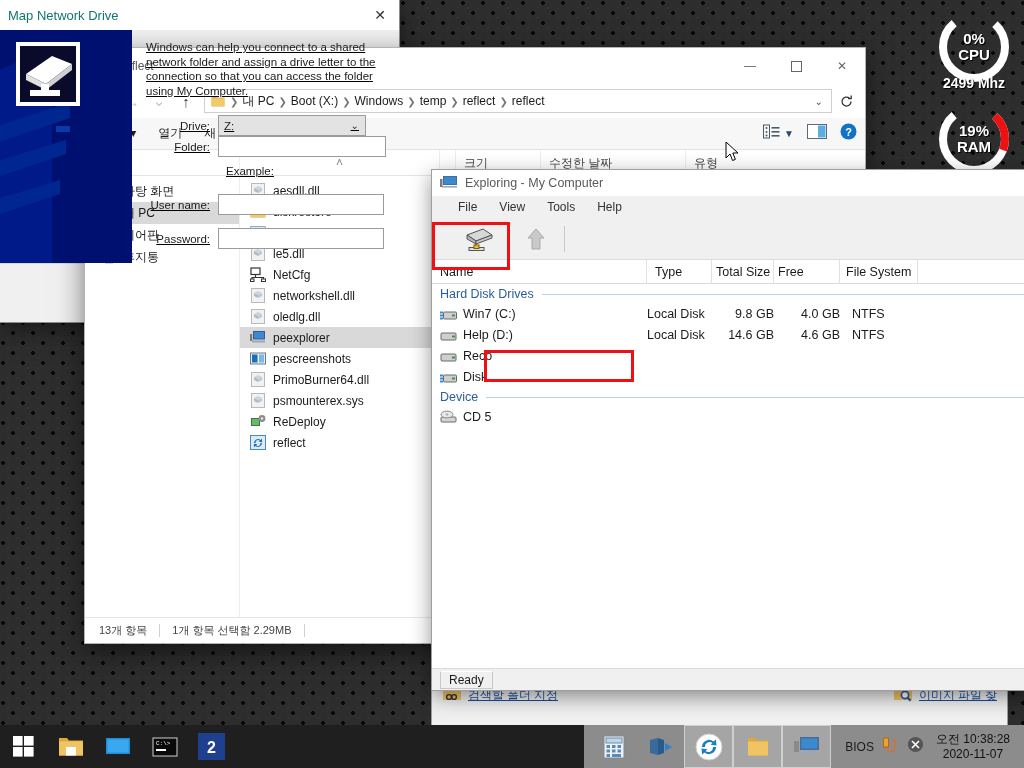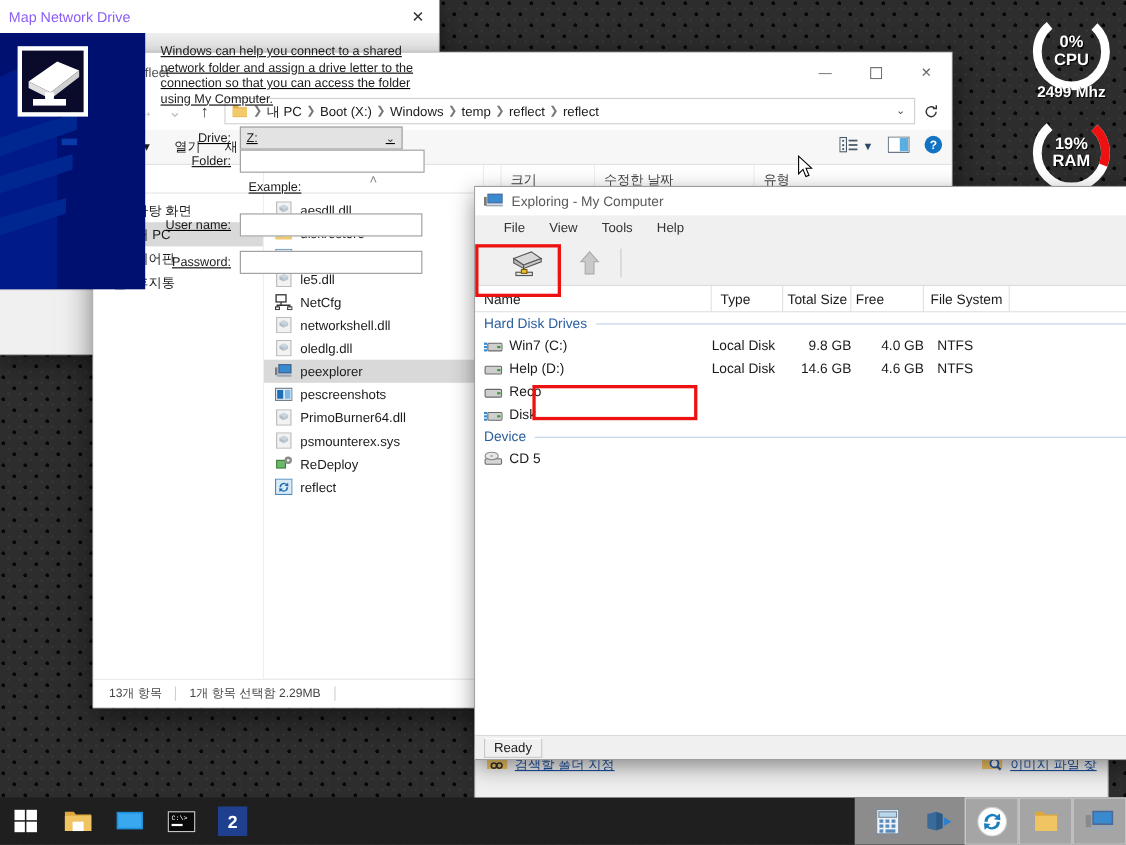--- a/index.html
+++ b/index.html
@@ -147,21 +147,21 @@
     display:flex; align-items:center; font-size:12px; color:#1b1b1b; padding-left:8px;
   }
   #legacy .lstatus .cell { border:1px solid #c8c8c8; border-top-color:#fff; height:18px;
     line-height:16px; padding:0 8px; background:#f0f0f0; }
 
   
   #mapdlg { left:484px; top:351px; width:399px; height:322px;
     background:#f0f0f0; box-shadow:0 0 0 1px #8c8c8c, 0 6px 22px rgba(0,0,0,.5); }
   #mapdlg .mtitle { height:30px; background:#fff; display:flex; align-items:center;
     padding-left:8px; position:relative; }
-  #mapdlg .mtitle span { font-size:13px; color:#8b5cf6; }
+  #mapdlg .mtitle span { font-size:13px; color:#0f766e; }
   #mapdlg .mclose { position:absolute; right:10px; top:6px; width:18px; height:18px;
     display:flex; align-items:center; justify-content:center; color:#333; font-size:14px; }
   #mapdlg .mbody { display:flex; height:233px;text-decoration:underline; }
   #mapdlg .mart { width:132px; height:100%; position:relative; overflow:hidden;
     background:#001070; }
   #mapdlg .mform { flex:1; padding:10px 12px 0 14px; position:relative; }
   #mapdlg .desc { font-size:11.5px; color:#1b1b1b; line-height:14.5px; }
   .frow { display:flex; align-items:center; margin-top:0; }
   .flabel { font-size:11.5px; color:#1b1b1b; text-align:right; padding-right:8px; }
   .fin { border:1px solid #9a9a9a; background:#fff; height:21px; }
@@ -248,21 +248,21 @@
       <circle cx="39" cy="39" r="31" fill="none" stroke="#ffffff" stroke-width="8" stroke-dasharray="150 45" stroke-dashoffset="-23" transform="rotate(-90 39 39)"></circle>
       <circle cx="39" cy="39" r="31" fill="none" stroke="#ee1111" stroke-width="8" stroke-dasharray="37 158" stroke-dashoffset="-23" transform="rotate(-90 39 39)"></circle>
     </svg>
     <div class="txt">
       <span>19%</span>
       <span>RAM</span>
     </div>
   </div>
 
   <div id="bgwin" class="win">
-    <div style="display:flex; align-items:center; height:26px; padding:4px 10px 0 10px;">
+    <div style="display:flex; align-items:center; height:26px; padding:4px 10px 0 10px;font-family:Liberation Serif, serif;">
       <span style="margin-right:6px;">
         <svg width="20" height="17" viewBox="0 0 20 17">
           <path d="M1 3 h7 l2 2 h9 v10 H1 z" fill="#e8b44a"></path>
           <path d="M1 5 h18 v10 H1 z" fill="#f0c463"></path>
           <circle cx="7" cy="12" r="2.4" fill="none" stroke="#333" stroke-width="1.4"></circle>
           <circle cx="12" cy="12" r="2.4" fill="none" stroke="#333" stroke-width="1.4"></circle>
           <path d="M9.4 12 h1.2" stroke="#333" stroke-width="1.4"></path>
         </svg>
       </span>
       <span class="bglink">검색할 폴더 지정</span>
@@ -822,16 +822,36 @@
       </div>
       <div class="run active">
         <svg width="28" height="24" viewBox="0 0 28 24">
           <rect x="7" y="2" width="19" height="13" fill="#4a6a9a"></rect>
           <rect x="8.5" y="3.5" width="16" height="10" fill="#3a8ad0"></rect>
           <rect x="5" y="16.5" width="21" height="2.5" fill="#9aa8b5"></rect>
           <rect x="1" y="6" width="5" height="11" fill="#8a8a8a"></rect>
         </svg>
       </div>
 
+      <div class="tray">
+        <span class="tlabel">BIOS</span>
+        <span>
+          <svg width="17" height="20" viewBox="0 0 17 20">
+            <path d="M4 4 v8 a4.5 4.5 0 0 0 9 0 v-5" fill="none" stroke="#d8703a" stroke-width="1.6"></path>
+            <rect x="1.5" y="3" width="5" height="9" fill="#f0a030" stroke="#b06a10"></rect>
+            <circle cx="13" cy="6" r="1.8" fill="#d8703a"></circle>
+          </svg>
+        </span>
+        <span>
+          <svg width="17" height="17" viewBox="0 0 17 17">
+            <circle cx="8.5" cy="8.5" r="7.6" fill="#555"></circle>
+            <path d="M5 5 L12 12 M12 5 L5 12" stroke="#fff" stroke-width="1.6"></path>
+          </svg>
+        </span>
+        <span class="clock">
+          <div>오전 10:38:28</div>
+          <div>2020-11-07</div>
+        </span>
+      </div>
     </div>
   </div>
 
 </div>
 
 </body></html>

